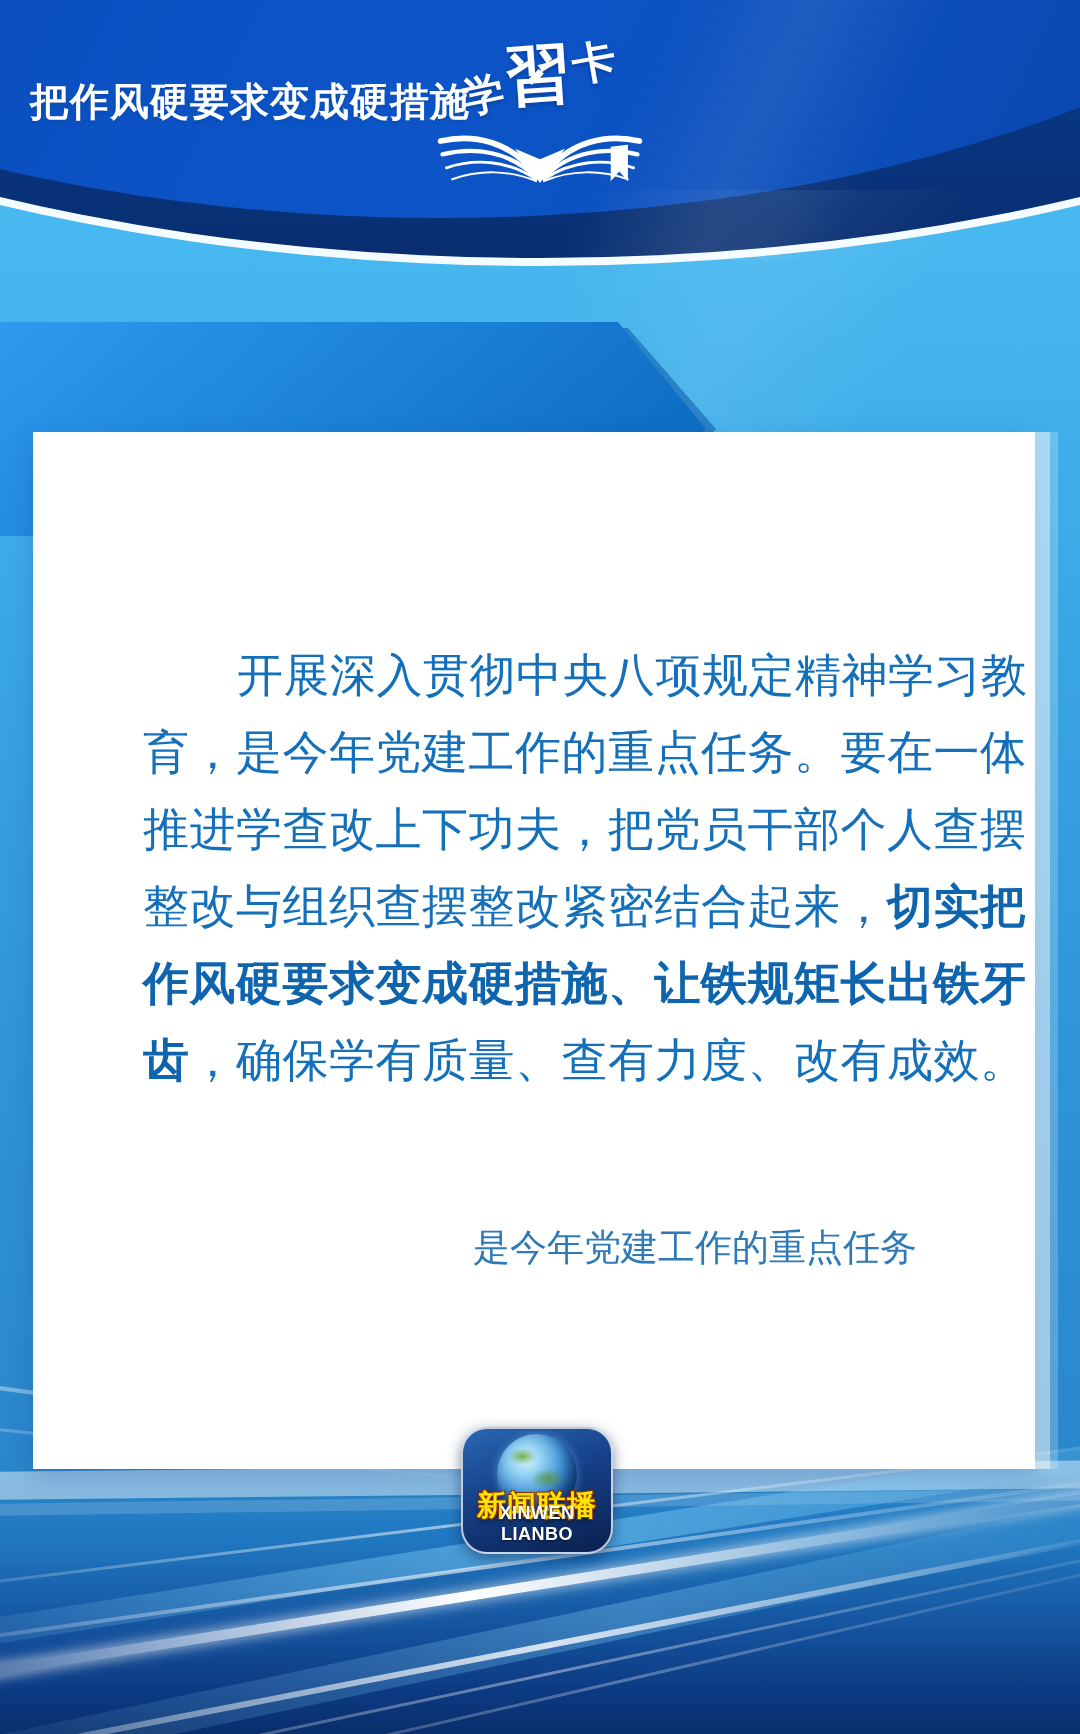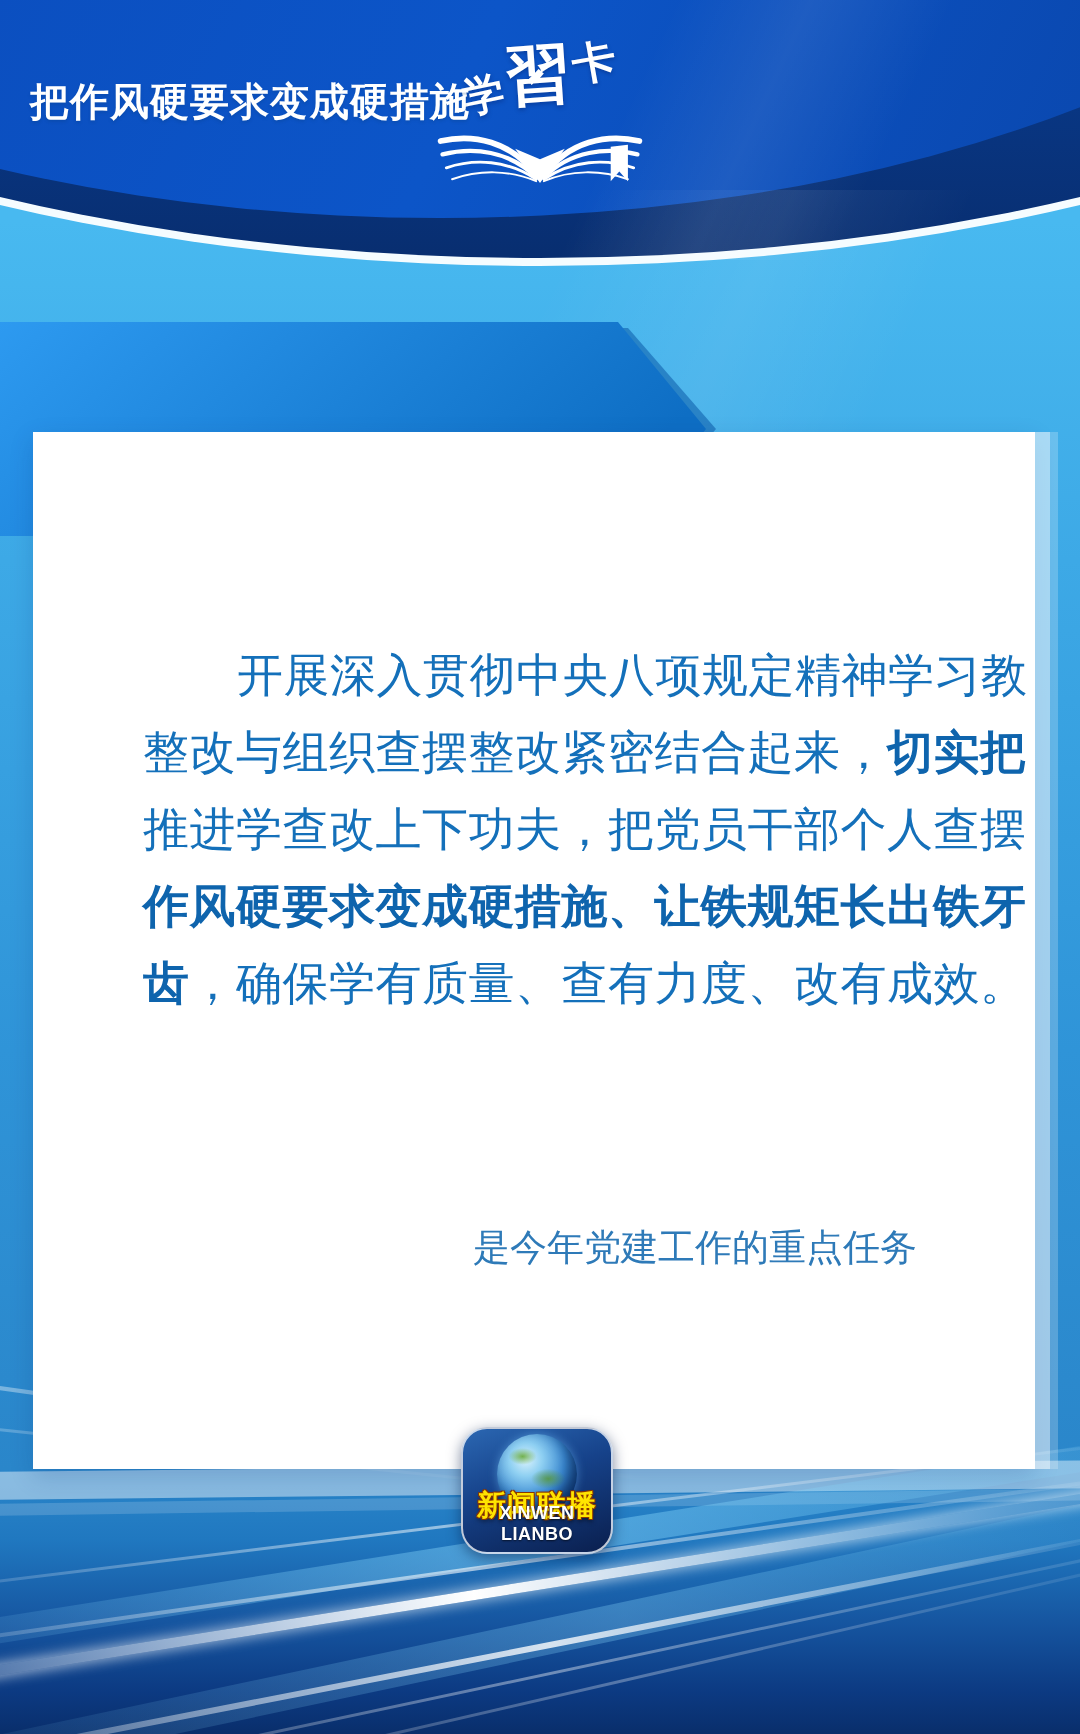--- a/index.html
+++ b/index.html
@@ -132,22 +132,23 @@
     </svg>
   </div>
   <div class="banner-title">把作风硬要求变成硬措施</div>
 
   <div class="card"></div>
   <div class="card-stripe1"></div>
   <div class="card-stripe2"></div>
 
   <div class="quote">
       <div class="q-line indent"><span>开展深入贯彻中央八项规定精神学习教</span></div>
+      <div class="q-line"><span>育，是今年党建工作的重点任务。要在一体</span></div>
+      <div class="q-line"><span>推进学查改上下功夫，把党员干部个人查摆</span></div>
       <div class="q-line"><span>整改与组织查摆整改紧密结合起来，</span><span class="q-bold">切实把</span></div>
-      <div class="q-line"><span>推进学查改上下功夫，把党员干部个人查摆</span></div>
       <div class="q-line"><span class="q-bold">作风硬要求变成硬措施、让铁规矩长出铁牙</span></div>
       <div class="q-line"><span class="q-bold">齿</span><span>，确保学有质量、查有力度、改有成效。</span></div>
     </div>
 
   <div class="attrib">
     <div>是今年党建工作的重点任务</div>
   </div>
 
   <div class="footer">
     <div class="fs sA"></div>

